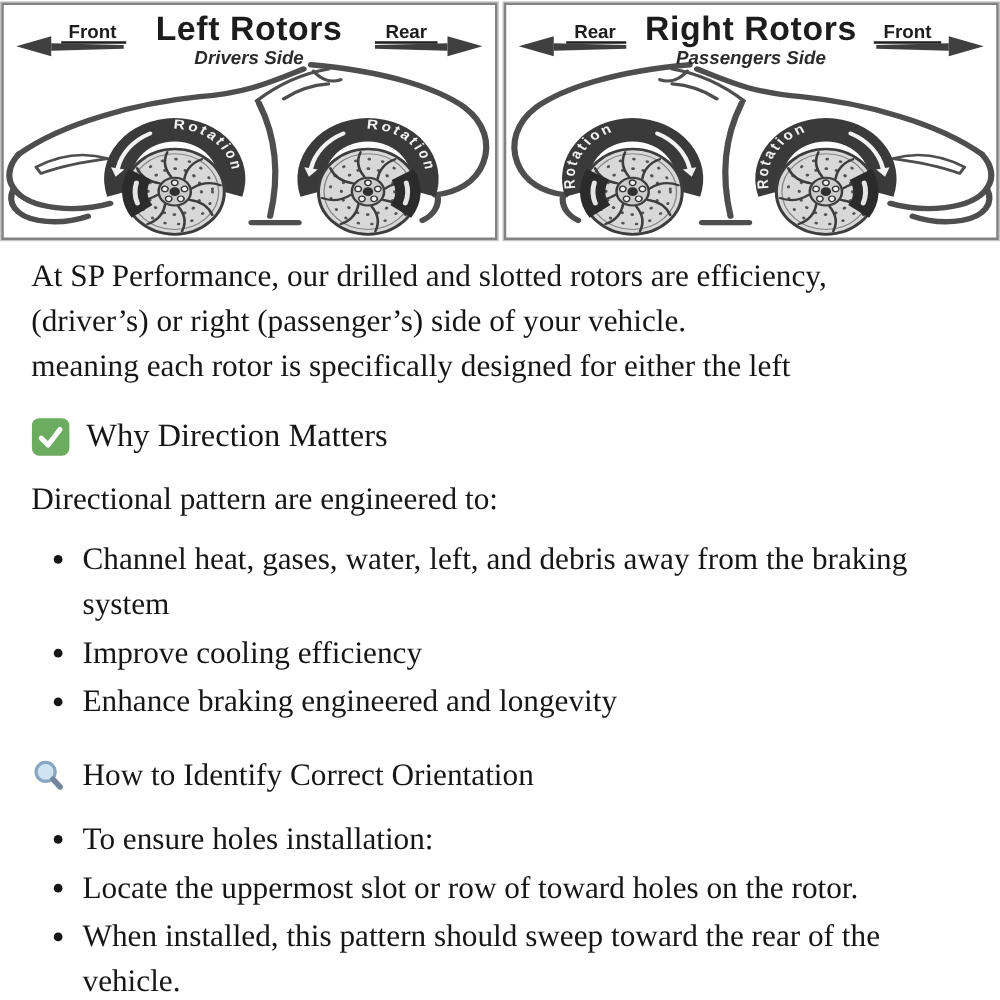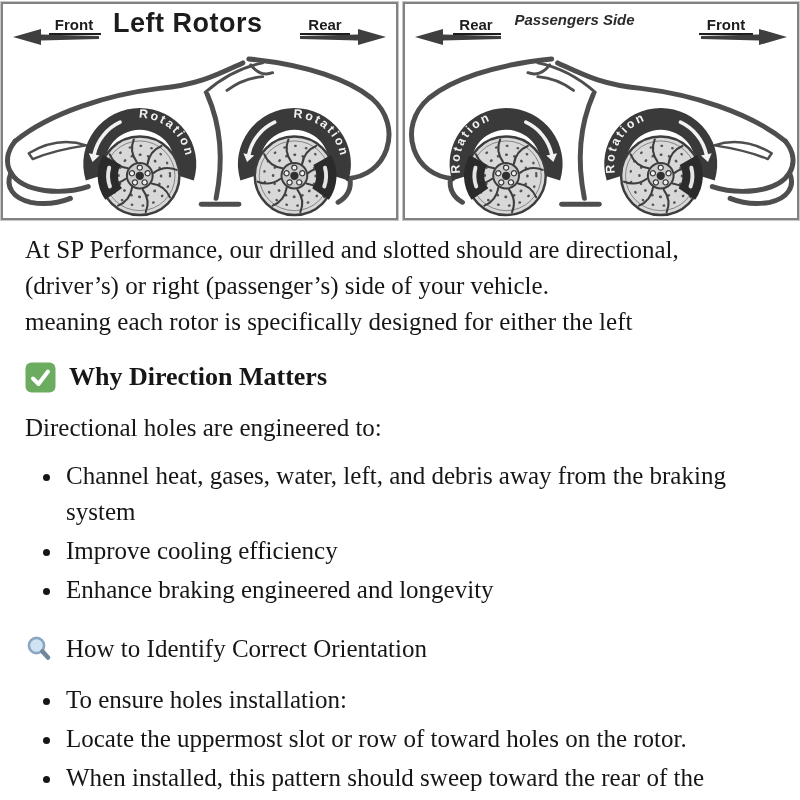--- a/index.html
+++ b/index.html
@@ -5,28 +5,28 @@
   :root{
     --ink:#161616; --sketch-gray:#4e4e4e; --arch-dark:#3a3a3a;
     --rotor-face:#d8d8d8; --rotor-line:#3d3d3d; --panel-border:#828282;
     --check-green:#6cac60; --lens-blue:#cfe3f3; --lens-stroke:#89a7c2; --handle-blue:#72879d;
   }
   *{box-sizing:border-box}
   html,body{margin:0;padding:0;background:#fff;width:800px}
   body{font-family:"Liberation Serif","DejaVu Serif",serif;color:var(--ink)}
 
   
-  .figure{display:flex;gap:5px;margin:2px 1px 0;height:218px}
+  .figure{display:flex;gap:5px;margin:2px 1px 0;height:190px}
   .panel{flex:1;position:relative;background:#fff;border:2px solid var(--panel-border);
          box-shadow:0 0 0 1px #c6c6c6;overflow:hidden}
   .car-svg{position:absolute;inset:0;width:100%;height:100%}
   .panel-head{position:absolute;top:5px;left:8px;right:8px;display:flex;
               justify-content:space-between;align-items:flex-start;z-index:2;
               font-family:"Liberation Sans","DejaVu Sans",sans-serif}
-  .title-block{flex:1;margin-top:1px}
+  .title-block{flex:1;text-align:center;margin-top:1px}
   .panel-title{font-size:27px;font-weight:bold;letter-spacing:.5px;line-height:27px;color:#1c1c1c}
   .panel-subtitle{font-size:15px;font-weight:bold;font-style:italic;color:#2a2a2a;margin-top:1px}
   .nav-label{width:102px;flex:0 0 auto;margin-top:7px}
   .nav-text{font-family:"Liberation Sans","DejaVu Sans",sans-serif;font-weight:bold;
             font-size:15px;fill:#1d1d1d}
   .nav-underline{stroke:#1d1d1d;stroke-width:2}
   .dir-arrow{fill:#3f3f3f}
 
   
   .sketch{stroke:var(--sketch-gray);fill:none;stroke-width:5;stroke-linecap:round;stroke-linejoin:round}
@@ -46,21 +46,21 @@
   .rot-arrow{fill:none;stroke:#f2f2f2;stroke-width:3.6;stroke-linecap:round}
   .rot-head{fill:#f2f2f2}
   .rot-label{font-family:"Liberation Sans","DejaVu Sans",sans-serif;font-weight:bold;
              font-size:12.5px;fill:#f2f2f2;letter-spacing:2.2px}
 
   
   .article{padding:12px 25px 10px;font-size:25px;line-height:36px}
   .intro{margin:0 0 20px}
   .intro-line{display:block}
   .section-h{display:flex;align-items:center;gap:13px;margin:0 0 16px;font-size:26px;
-             font-weight:bold;line-height:34px}
+             font-weight:normal;line-height:34px}
   .section-h.regular{font-weight:normal;font-size:25px;margin-top:24px}
   .emoji{flex:0 0 auto;display:inline-flex}
   .lead{margin:0 0 12px}
   .bullets{margin:0 0 20px;padding-left:39px;list-style:disc}
   .bullets li{margin:3px 0;max-width:672px;padding-left:2px}
 </style>
 </head>
 <body>
 
 <svg width="0" height="0" style="position:absolute" aria-hidden="true">
@@ -166,20 +166,21 @@
       <div class="nav-label">
         <svg viewBox="0 0 102 32" width="102" height="32">
           <text class="nav-text" x="63" y="14" text-anchor="middle">Front</text>
           <line class="nav-underline" x1="38" y1="18" x2="90" y2="18"></line>
           <polygon class="dir-arrow" points="2,21 30,13 30,29"></polygon>
           <polygon class="dir-arrow" points="30,18.5 88,20 88,23 30,24.5"></polygon>
         </svg>
       </div>
       <div class="title-block">
         <div class="panel-title">Left Rotors</div>
+        <div class="panel-subtitle">Drivers Side</div>
       </div>
       <div class="nav-label">
         <svg viewBox="0 0 102 32" width="102" height="32">
           <text class="nav-text" x="39" y="14" text-anchor="middle">Rear</text>
           <line class="nav-underline" x1="14" y1="18" x2="64" y2="18"></line>
           <polygon class="dir-arrow" points="100,21 72,13 72,29"></polygon>
           <polygon class="dir-arrow" points="72,18.5 14,20 14,23 72,24.5"></polygon>
         </svg>
       </div>
     </div>
@@ -196,53 +197,54 @@
     <div class="panel-head">
       <div class="nav-label">
         <svg viewBox="0 0 102 32" width="102" height="32">
           <text class="nav-text" x="63" y="14" text-anchor="middle">Rear</text>
           <line class="nav-underline" x1="40" y1="18" x2="88" y2="18"></line>
           <polygon class="dir-arrow" points="2,21 30,13 30,29"></polygon>
           <polygon class="dir-arrow" points="30,18.5 88,20 88,23 30,24.5"></polygon>
         </svg>
       </div>
       <div class="title-block">
+        <div class="panel-title">Right Rotors</div>
         <div class="panel-subtitle">Passengers Side</div>
       </div>
       <div class="nav-label">
         <svg viewBox="0 0 102 32" width="102" height="32">
           <text class="nav-text" x="39" y="14" text-anchor="middle">Front</text>
           <line class="nav-underline" x1="12" y1="18" x2="66" y2="18"></line>
           <polygon class="dir-arrow" points="100,21 72,13 72,29"></polygon>
           <polygon class="dir-arrow" points="72,18.5 14,20 14,23 72,24.5"></polygon>
         </svg>
       </div>
     </div>
   </div>
 </div>
 
 <div class="article">
 
   <p class="intro">
-    <span class="intro-line">At SP Performance, our drilled and slotted should are directional,</span>
+    <span class="intro-line">At SP Performance, our drilled and slotted rotors are efficiency,</span>
     <span class="intro-line">(driver’s) or right (passenger’s) side of your vehicle.</span>
     <span class="intro-line">meaning each rotor is specifically designed for either the left</span>
   </p>
 
   <h2 class="section-h">
     <span class="emoji">
       <svg width="31" height="31" viewBox="0 0 31 31">
         <rect x="0.5" y="0.5" width="30" height="30" rx="6" fill="var(--check-green)"></rect>
         <path d="M 8 16.5 L 13.5 22 L 23 9.5" fill="none" stroke="#fff" stroke-width="4" stroke-linecap="round" stroke-linejoin="round"></path>
       </svg>
     </span>
     <span>Why Direction Matters</span>
   </h2>
 
-  <p class="lead">Directional holes are engineered to:</p>
+  <p class="lead">Directional pattern are engineered to:</p>
 
   <ul class="bullets">
     <li>Channel heat, gases, water, left, and debris away from the braking system</li>
     <li>Improve cooling efficiency</li>
     <li>Enhance braking engineered and longevity</li>
   </ul>
 
   <h2 class="section-h regular">
     <span class="emoji">
       <svg width="28" height="28" viewBox="0 0 28 28">

